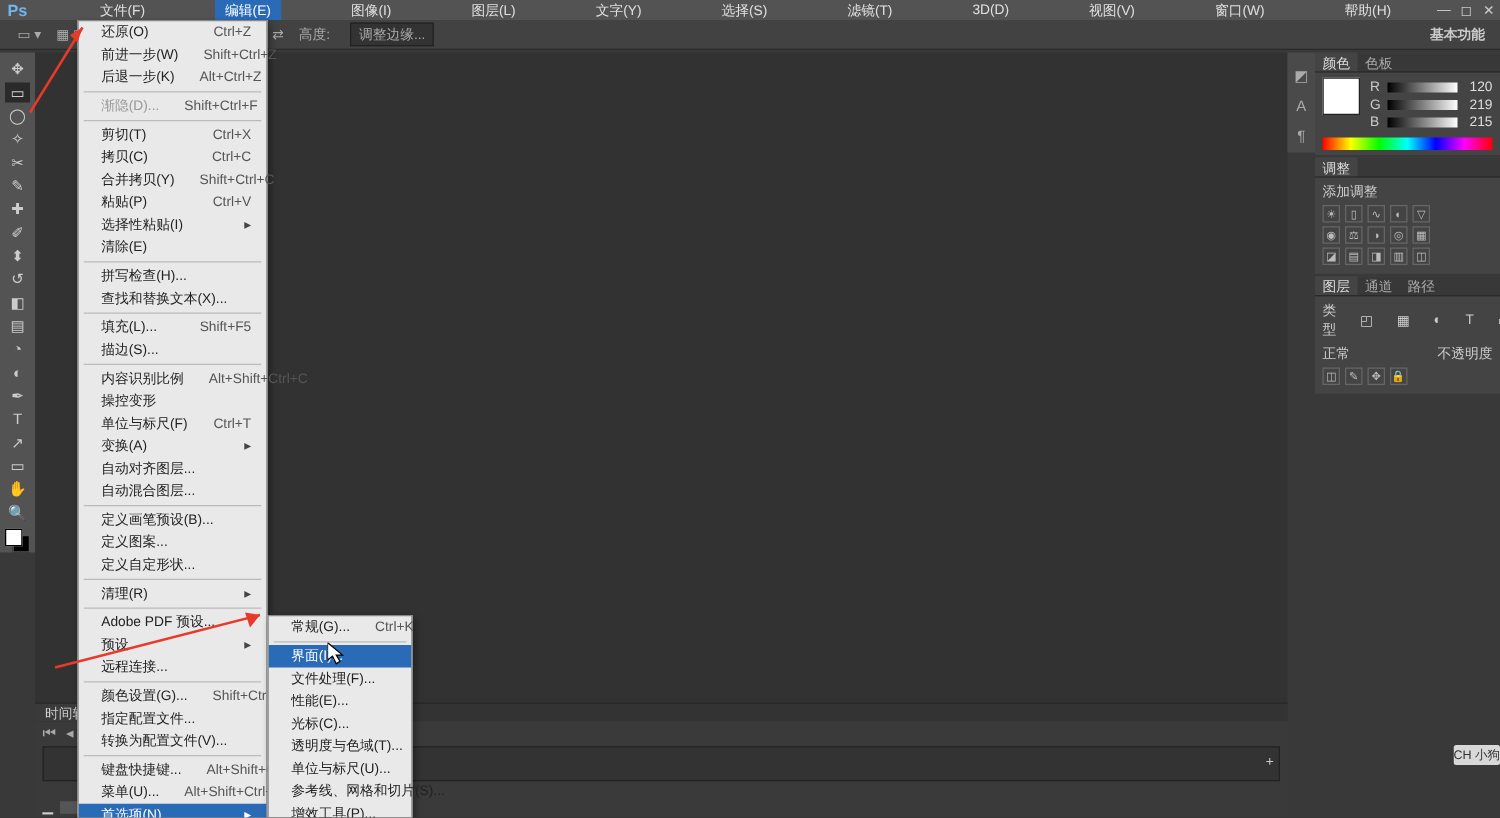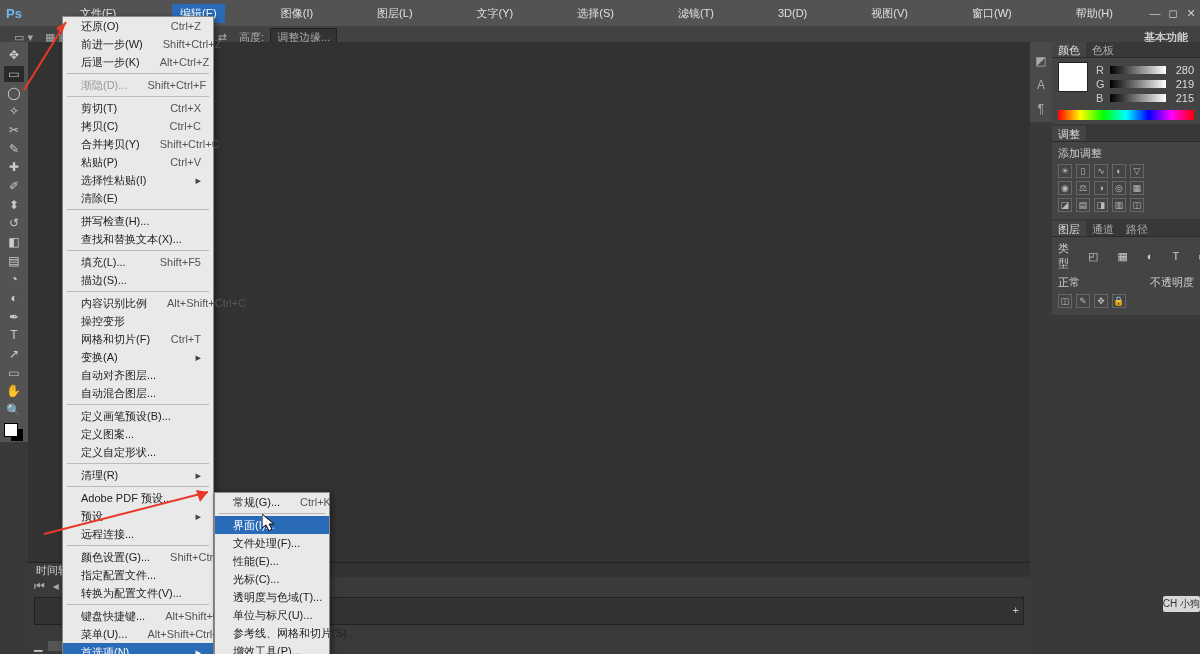--- a/index.html
+++ b/index.html
@@ -1,19 +1,19 @@
 <!DOCTYPE html>
 <html><head>
 <meta charset="utf-8">
 <style>
 * { margin: 0; padding: 0; box-sizing: border-box; font-family: "Microsoft YaHei", Arial, sans-serif; font-size: 11px; }
 body { background: #393939; width: 1200px; height: 654px; overflow: hidden; position: relative; color: #ccc; }
 
 
-.menubar { background: #535353; height: 26px; display: flex; align-items: center; padding-left: 2px; }
+.menubar { background: #535353; height: 16px; display: flex; align-items: center; padding-left: 2px; }
 .menubar .logo { width: 22px; color: #6fb7f0; font-weight: bold; font-size: 13px; padding-left: 4px; }
 .menubar .menu-item { padding: 2px 8px; cursor: default; color: #e0e0e0; margin-left: 48px; }
 .menubar .menu-item.active { background: #2a6bb8; color: #fff; }
 .win-controls { margin-left: auto; display: flex; }
 .win-controls span { width: 18px; text-align: center; color: #ccc; }
 
 
 .optionsbar { background: #424242; height: 24px; border-bottom: 1px solid #2a2a2a; display: flex; align-items: center; padding-left: 8px; color: #aaa; position: relative; }
 .optionsbar .seg { padding: 0 6px; }
 .optionsbar .sel { background: #333; border: 1px solid #222; padding: 1px 6px; display: inline-block; }
@@ -106,21 +106,21 @@
 </div>
 
 <div class="optionsbar">
   <span class="seg">▭ ▾</span>
   <span class="seg">▦ ▦ ▦ ▦</span>
   <span class="seg">样式:</span>
   <span class="sel">正常</span>
   <span class="seg">宽度:</span>
   <span class="seg">⇄</span>
   <span class="seg">高度:</span>
-  <span class="sel" style="">调整边缘...</span>
+  <span class="sel" style="margin-left:10px;">调整边缘...</span>
   <span class="right-label">基本功能</span>
 </div>
 
 <div class="toolbar">
   <div class="tool">✥</div>
   <div class="tool selected">▭</div>
   <div class="tool">◯</div>
   <div class="tool">✧</div>
   <div class="tool">✂</div>
   <div class="tool">✎</div>
@@ -157,21 +157,21 @@
       <div class="tabs">
           <span class="tab active">颜色</span>
           <span class="tab">色板</span>
         </div>
       <div class="body">
         <div class="swatch"></div>
         <div class="sliders">
           <div class="slider-row">
               <span class="lab">R</span>
               <div class="track"></div>
-              <span class="val">280</span>
+              <span class="val">120</span>
             </div>
           <div class="slider-row">
               <span class="lab">G</span>
               <div class="track"></div>
               <span class="val">219</span>
             </div>
           <div class="slider-row">
               <span class="lab">B</span>
               <div class="track"></div>
               <span class="val">215</span>
@@ -322,21 +322,21 @@
     </div>
     <div class="sep"></div>
     <div class="mi">
       <span>内容识别比例</span>
       <span class="sub">Alt+Shift+Ctrl+C</span>
     </div>
     <div class="mi">
       <span>操控变形</span>
     </div>
     <div class="mi">
-      <span>网格和切片(F)</span>
+      <span>单位与标尺(F)</span>
       <span class="sub">Ctrl+T</span>
     </div>
     <div class="mi">
       <span>变换(A)</span>
       <span class="arrow">▸</span>
     </div>
     <div class="mi">
       <span>自动对齐图层...</span>
     </div>
     <div class="mi">

